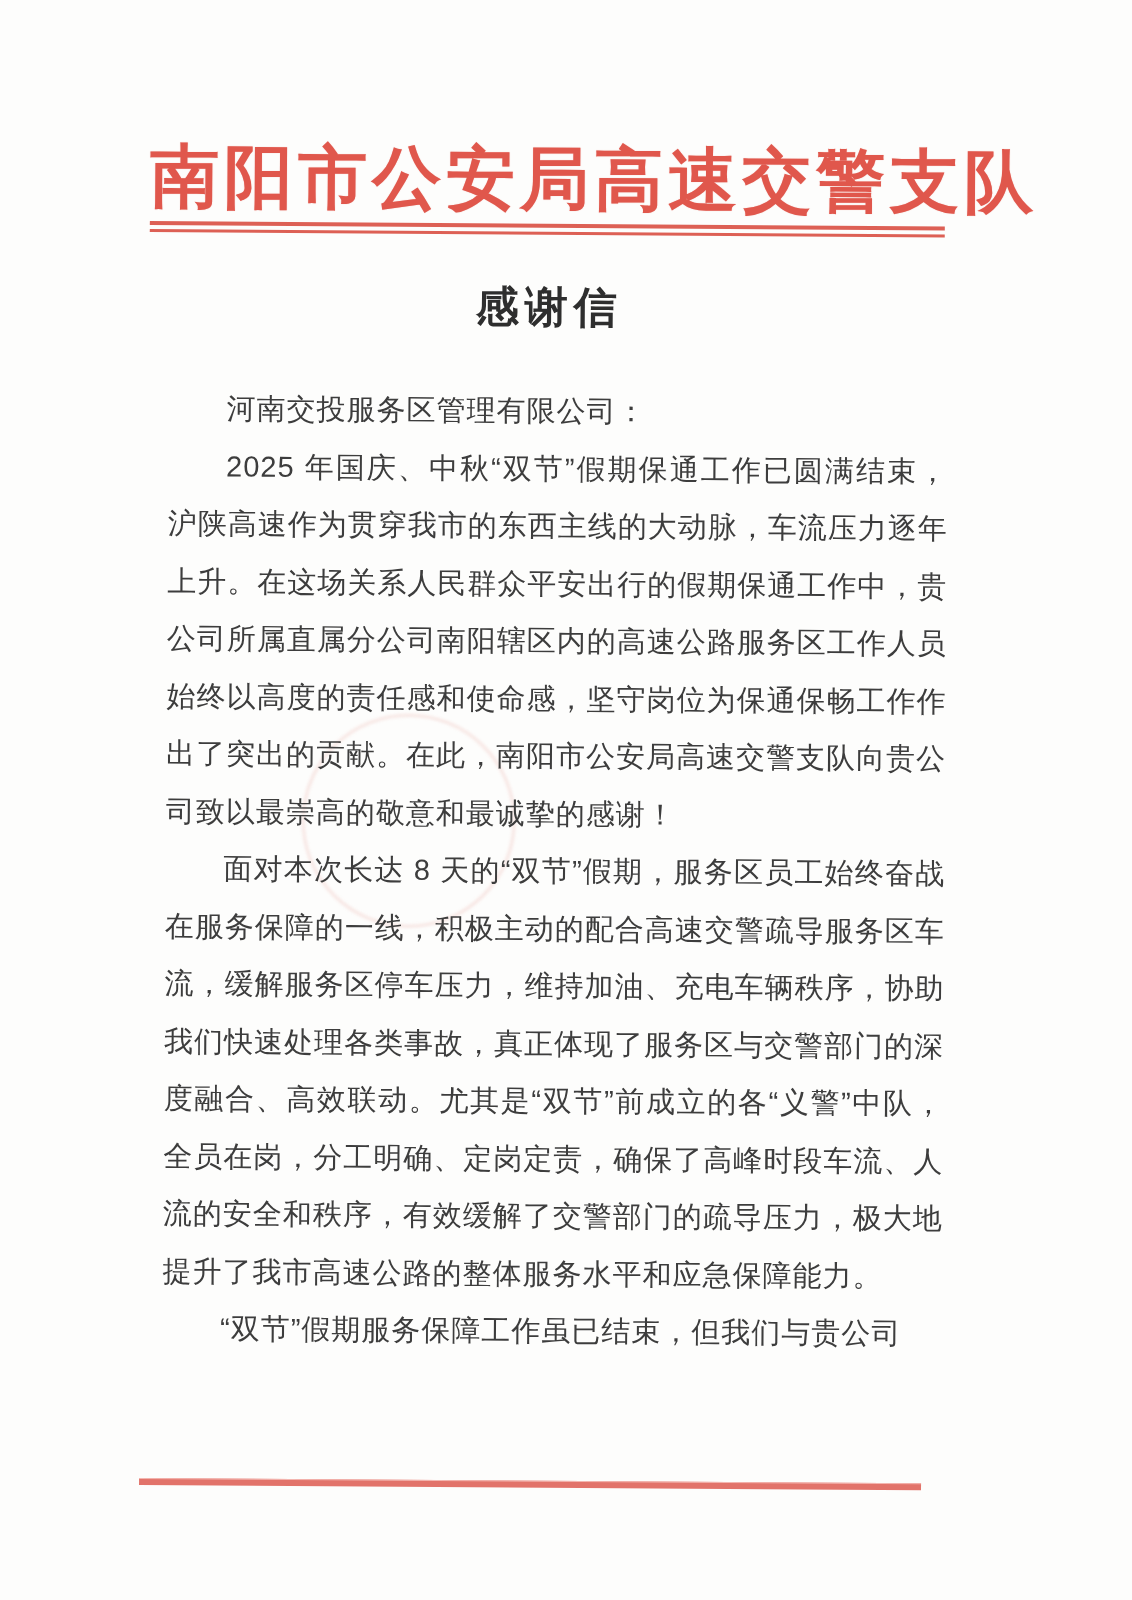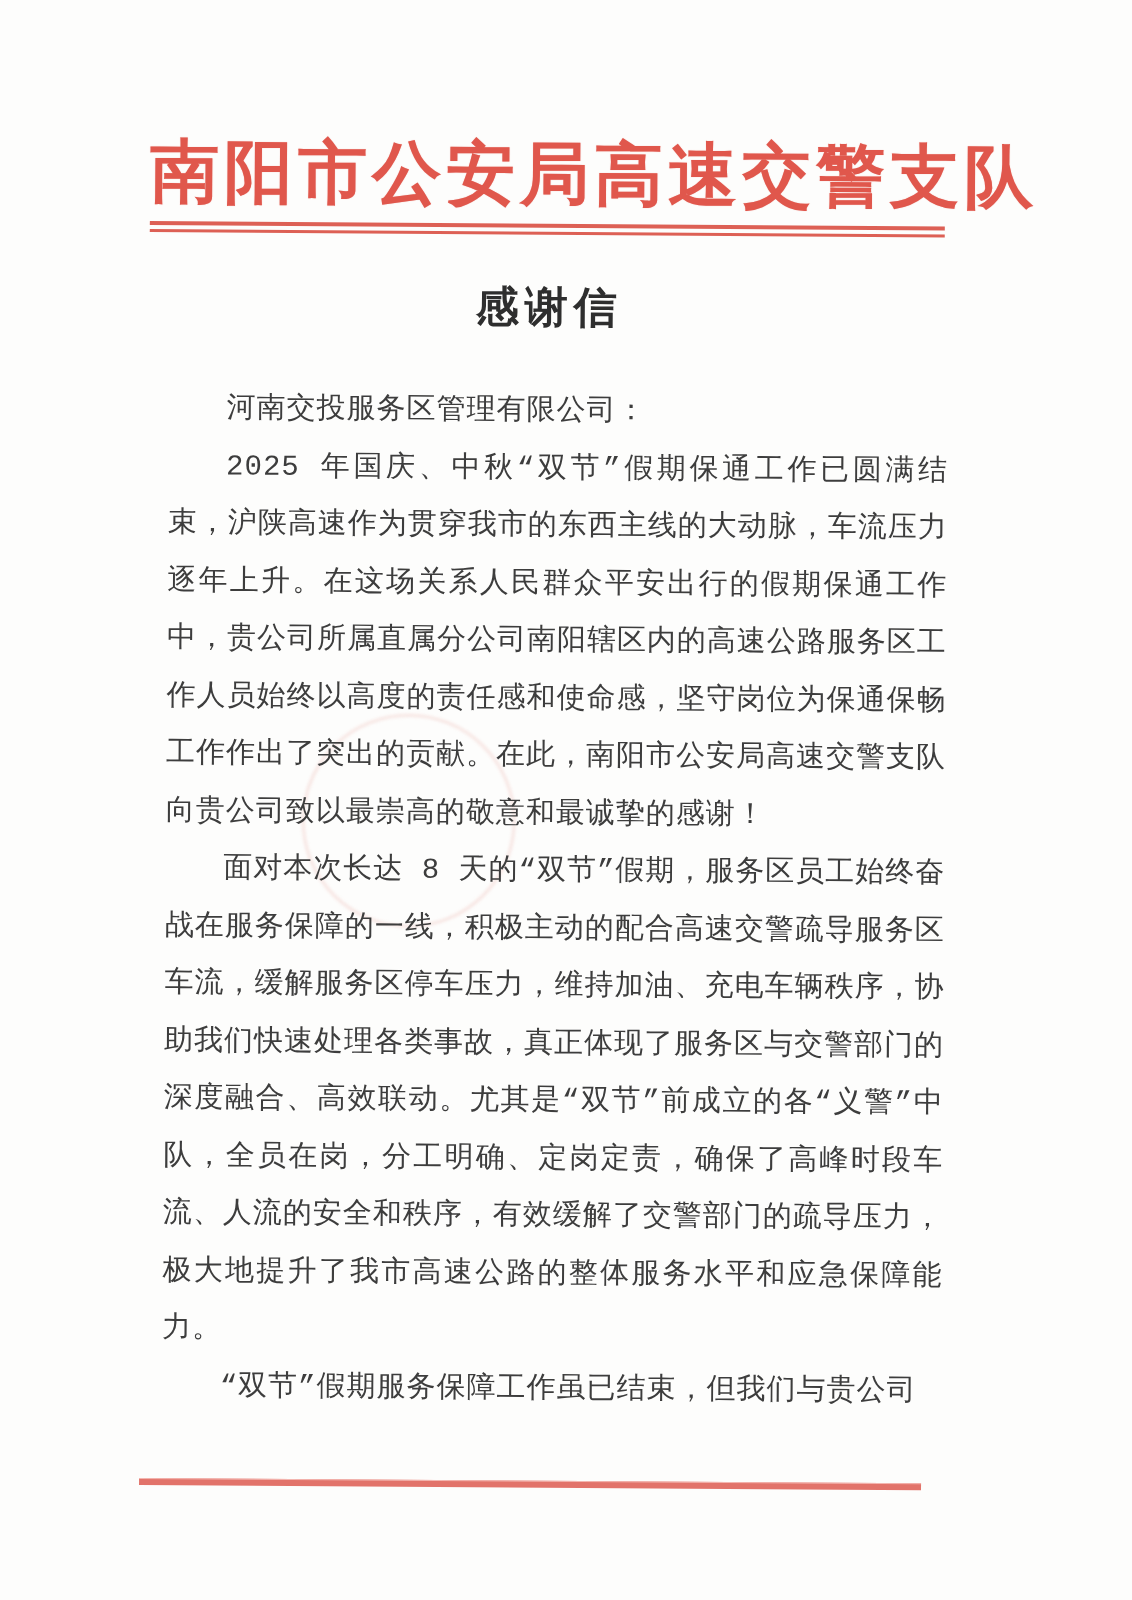--- a/index.html
+++ b/index.html
@@ -6,21 +6,21 @@
     margin: 0;
     padding: 0;
     background: #ffffff;
   }
   .sheet {
     position: relative;
     width: 1132px;
     height: 1600px;
     background: #fdfdfc;
     overflow: hidden;
-    font-family: Liberation Mono, monospace;
+    font-family: Liberation Sans, sans-serif;
   }
   
   .tilt {
     position: absolute;
     inset: 0;
     transform: rotate(0.4deg);
     transform-origin: 160px 200px;
   }
   .masthead {
     position: absolute;

